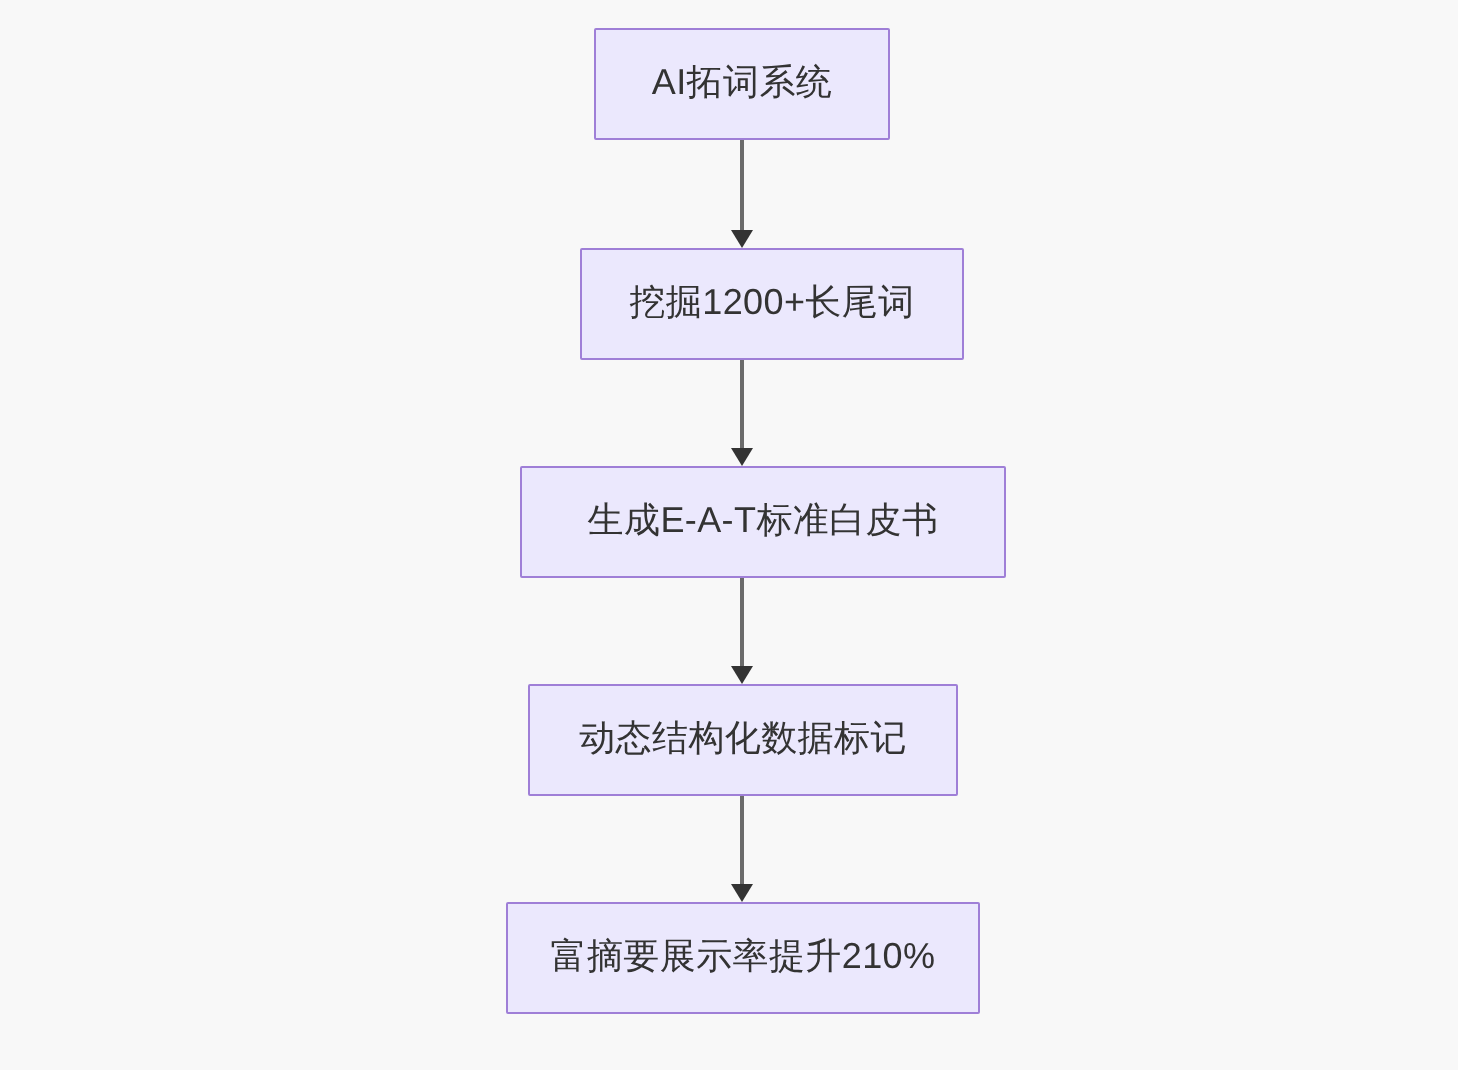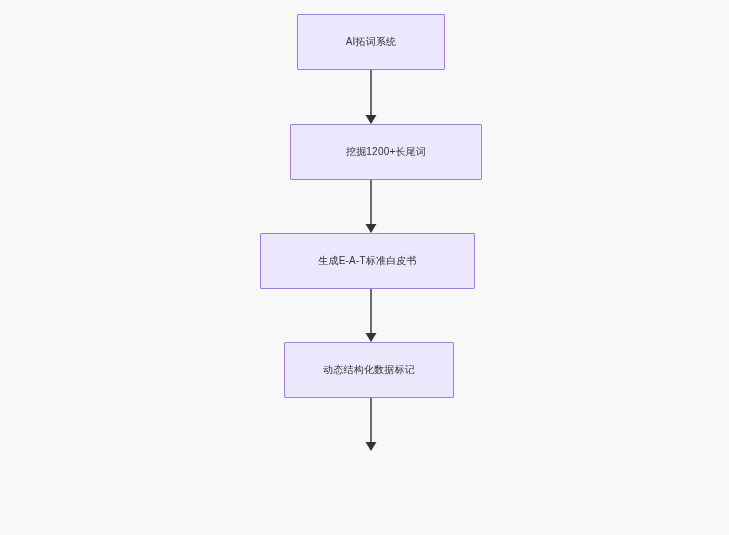--- a/index.html
+++ b/index.html
@@ -27,21 +27,21 @@
     background: #ebe8fd;
     border: 1.5px solid #9f7fd7;
     border-radius: 1px;
     display: flex;
     align-items: center;
     justify-content: center;
     text-align: center;
   }
 
   .flow-node-label {
-    font-size: 10px;
+    font-size: 18px;
     color: #333333;
     line-height: 1.2;
     letter-spacing: 0.2px;
     white-space: nowrap;
   }
 
   .flow-edge {
     position: absolute;
     pointer-events: none;
   }
@@ -85,22 +85,25 @@
   </div>
 
   <div class="flow-node" style="left:297px; top:14px; width:148px; height:56px;">
     <span class="flow-node-label">AI拓词系统</span>
   </div>
 
   <div class="flow-node" style="left:290px; top:124px; width:192px; height:56px;">
     <span class="flow-node-label">挖掘1200+长尾词</span>
   </div>
 
-  <div class="flow-node" style="left:260px; top:233px; width:215px; height:56px;">
+  <div class="flow-node" style="left:260px; top:233px; width:243px; height:56px;">
     <span class="flow-node-label">生成E-A-T标准白皮书</span>
   </div>
 
-  <div class="flow-node" style="left:264px; top:342px; width:170px; height:56px;margin-left:20px;">
+  <div class="flow-node" style="left:264px; top:342px; width:215px; height:56px;">
     <span class="flow-node-label">动态结构化数据标记</span>
   </div>
 
+  <div class="flow-node" style="left:253px; top:451px; width:237px; height:56px;">
+    <span class="flow-node-label">富摘要展示率提升210%</span>
+  </div>
 
 </div>
 
 </body></html>

